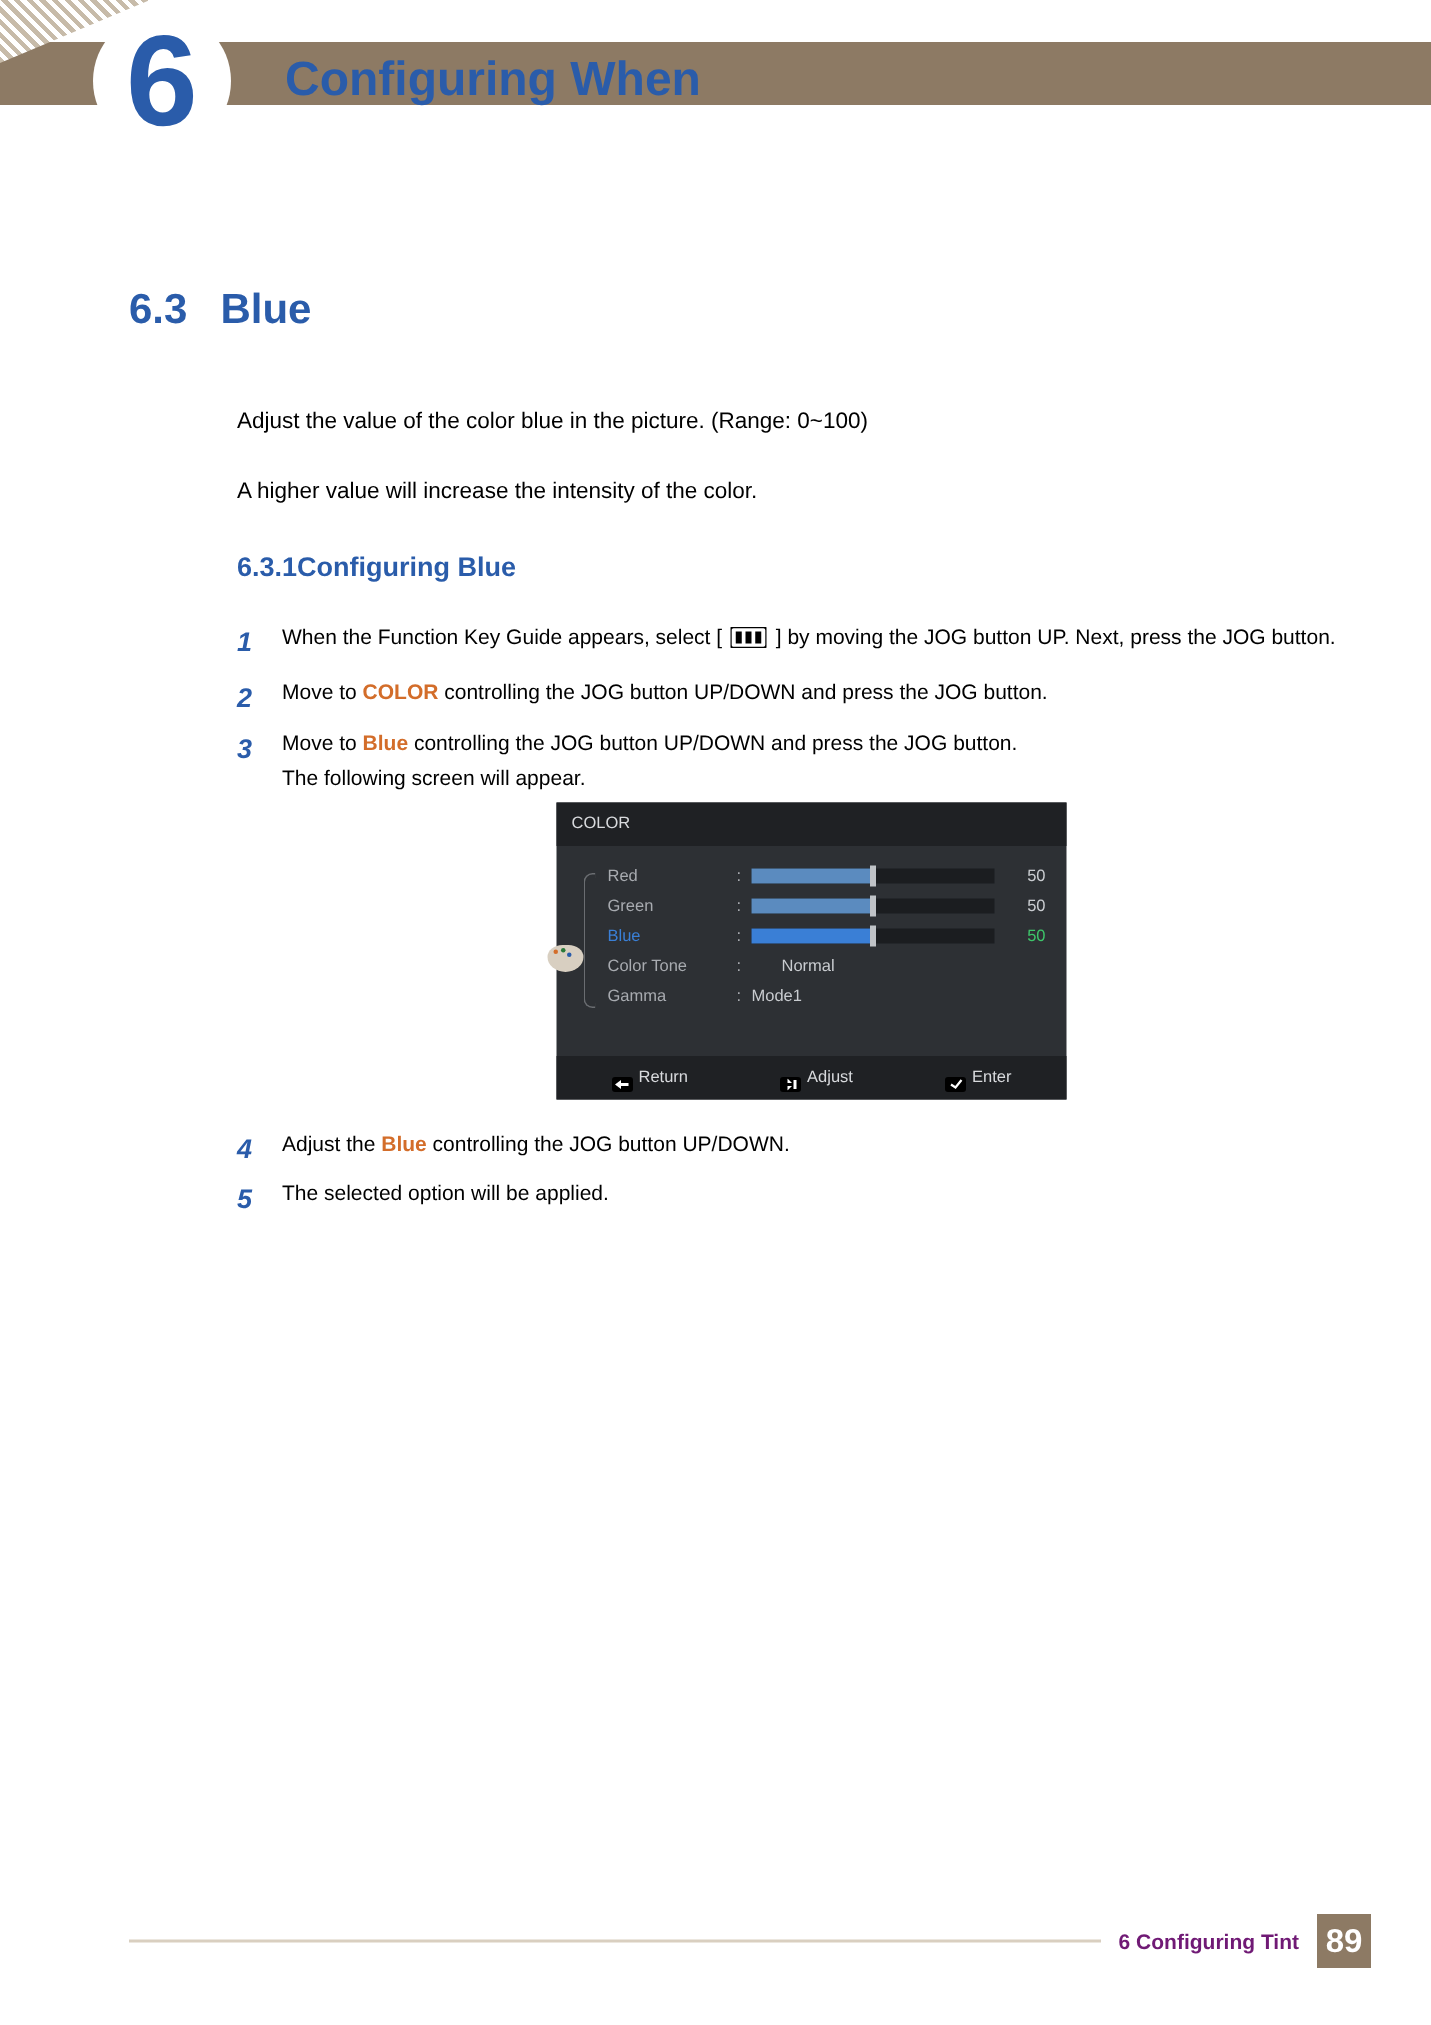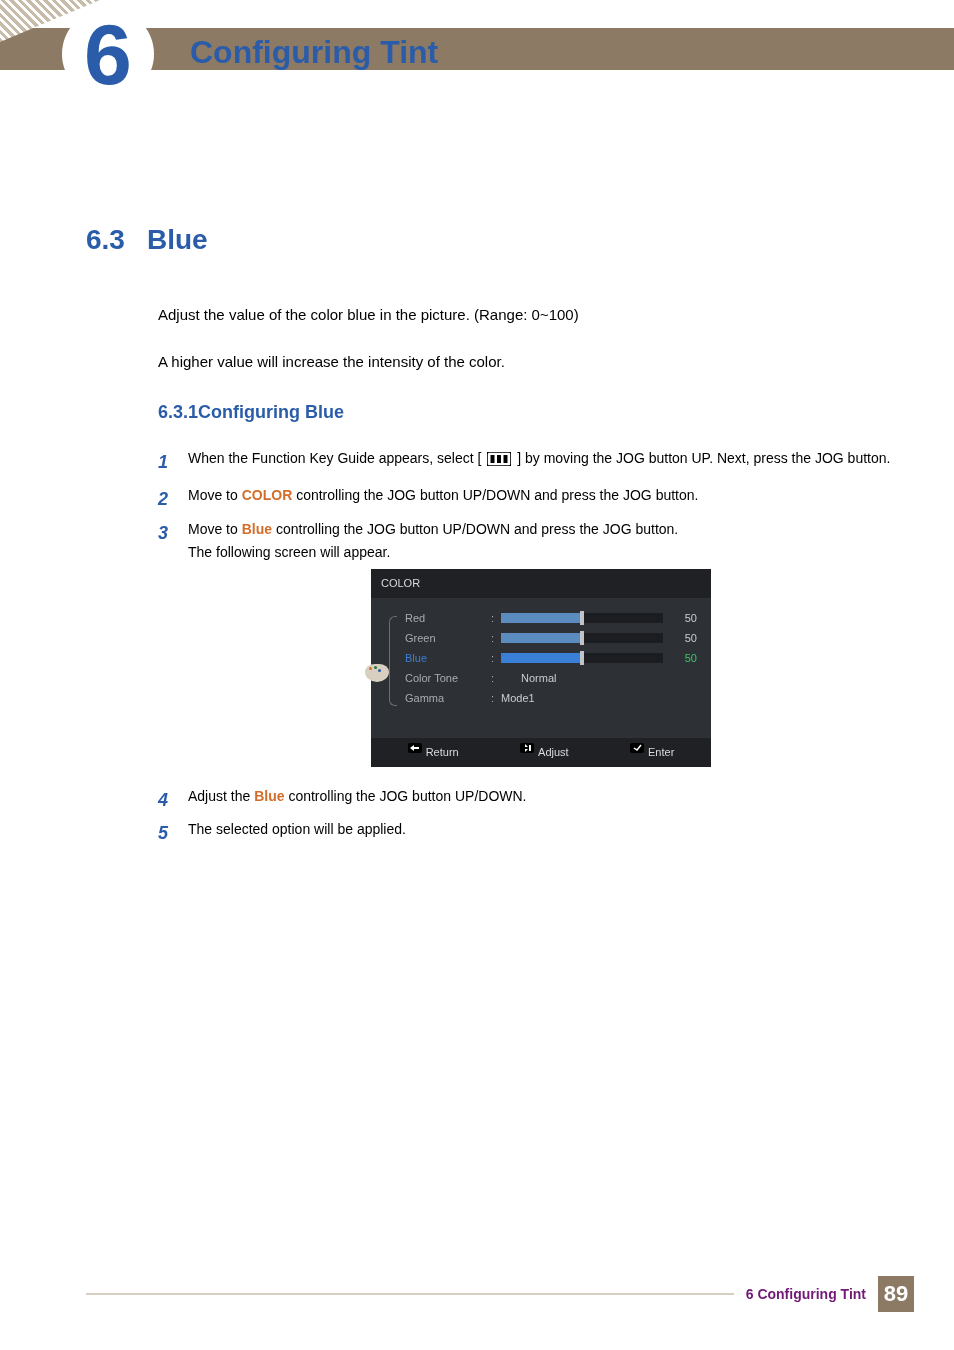--- a/index.html
+++ b/index.html
@@ -68,21 +68,20 @@
     top: 190px;
     left: 86px;
     right: 60px;
   }
 
   .section {
     display: flex;
     align-items: baseline;
     gap: 22px;
     margin-bottom: 48px;
-    margin-top: 34px;
   }
   .secnum {
     font-size: 28px;
     font-weight: bold;
     color: #2a5caa;
   }
   .sectitle {
     font-size: 28px;
     font-weight: bold;
     color: #2a5caa;
@@ -214,21 +213,21 @@
 
   .osd-footer {
     background: #1f2124;
     color: #d8dadd;
     font-size: 11px;
     padding: 5px 6px;
     display: flex;
     justify-content: space-around;
     align-items: center;
   }
-  .foot-item { display: flex; gap: 4px; align-items: flex-start; }
+  .foot-item { display: flex; gap: 4px; align-items: flex-end; }
   .foot-ico {
     display: inline-flex;
     width: 14px; height: 10px;
     background: #000;
     border-radius: 2px;
     align-items: center;
     justify-content: center;
   }
 
   
@@ -262,21 +261,21 @@
   }
 </style>
 </head>
 <body>
 
 <div class="hatch"></div>
 <div class="topband"></div>
 <div class="chapnum-wrap">
   <div class="chapnum">6</div>
 </div>
-<div class="chaptitle">Configuring Tint</div>
+<div class="chaptitle">Configuring When</div>
 
 <div class="content">
 
   <div class="section">
     <div class="secnum">6.3</div>
     <div class="sectitle">Blue</div>
   </div>
 
   <div class="body">
     <p class="para">Adjust the value of the color blue in the picture. (Range: 0~100)</p>

